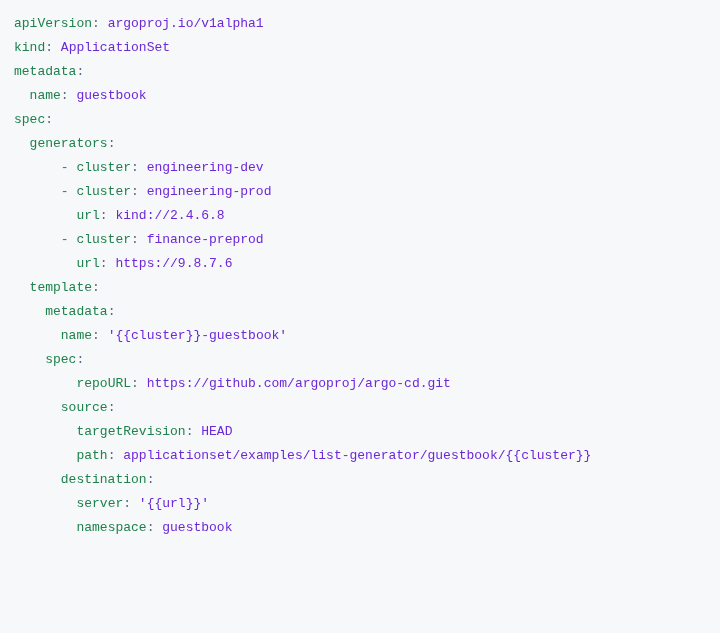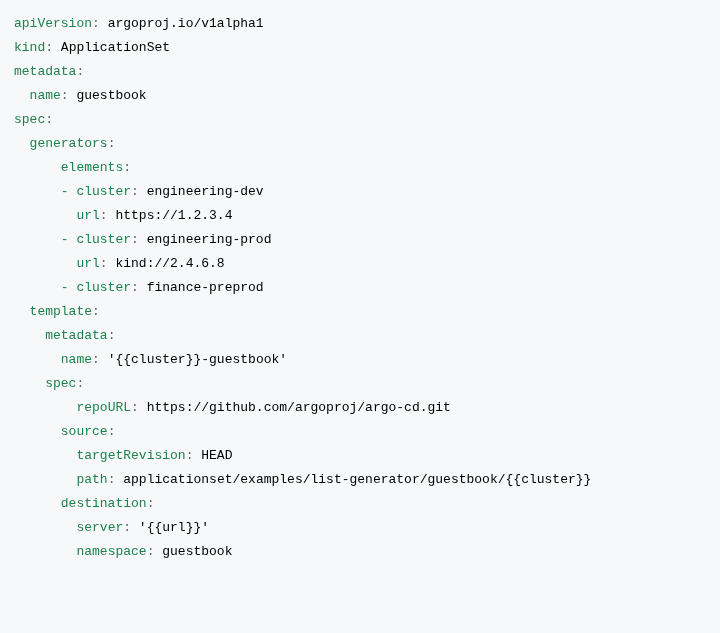--- a/index.html
+++ b/index.html
@@ -20,39 +20,38 @@
       white-space: pre;
     }
     .key {
       color: #1e824c;
       font-weight: 400;
     }
     .sep {
       color: #5a6b80;
     }
     .val {
-      color: #000000;
+      color: #6d28d9;
     }
   </style>
 </head>
 <body>
 
 <div id="code-container">
     <div class="line"><span class="key">apiVersion</span><span class="sep">:</span> <span class="val">argoproj.io/v1alpha1</span></div>
     <div class="line"><span class="key">kind</span><span class="sep">:</span> <span class="val">ApplicationSet</span></div>
     <div class="line"><span class="key">metadata</span><span class="sep">:</span></div>
     <div class="line">  <span class="key">name</span><span class="sep">:</span> <span class="val">guestbook</span></div>
     <div class="line"><span class="key">spec</span><span class="sep">:</span></div>
     <div class="line">  <span class="key">generators</span><span class="sep">:</span></div>
-    <div class="line">      <span class="key">elements</span><span class="sep">:</span></div>
     <div class="line">      <span class="key">- cluster</span><span class="sep">:</span> <span class="val">engineering-dev</span></div>
-    <div class="line">        <span class="key">url</span><span class="sep">:</span> <span class="val">https://1.2.3.4</span></div>
     <div class="line">      <span class="key">- cluster</span><span class="sep">:</span> <span class="val">engineering-prod</span></div>
     <div class="line">        <span class="key">url</span><span class="sep">:</span> <span class="val">kind://2.4.6.8</span></div>
     <div class="line">      <span class="key">- cluster</span><span class="sep">:</span> <span class="val">finance-preprod</span></div>
+    <div class="line">        <span class="key">url</span><span class="sep">:</span> <span class="val">https://9.8.7.6</span></div>
     <div class="line">  <span class="key">template</span><span class="sep">:</span></div>
     <div class="line">    <span class="key">metadata</span><span class="sep">:</span></div>
     <div class="line">      <span class="key">name</span><span class="sep">:</span> <span class="val">'{{cluster}}-guestbook'</span></div>
     <div class="line">    <span class="key">spec</span><span class="sep">:</span></div>
     <div class="line">        <span class="key">repoURL</span><span class="sep">:</span> <span class="val">https://github.com/argoproj/argo-cd.git</span></div>
     <div class="line">      <span class="key">source</span><span class="sep">:</span></div>
     <div class="line">        <span class="key">targetRevision</span><span class="sep">:</span> <span class="val">HEAD</span></div>
     <div class="line">        <span class="key">path</span><span class="sep">:</span> <span class="val">applicationset/examples/list-generator/guestbook/{{cluster}}</span></div>
     <div class="line">      <span class="key">destination</span><span class="sep">:</span></div>
     <div class="line">        <span class="key">server</span><span class="sep">:</span> <span class="val">'{{url}}'</span></div>

